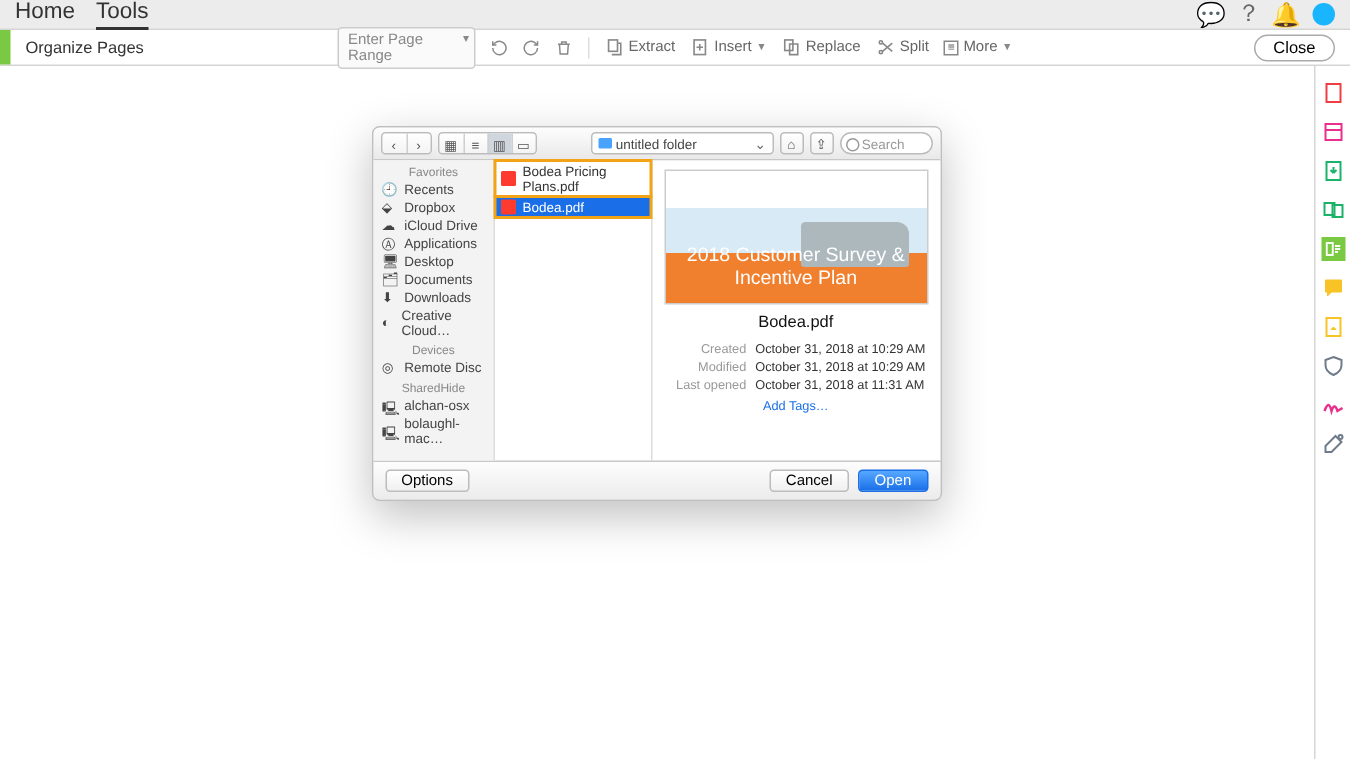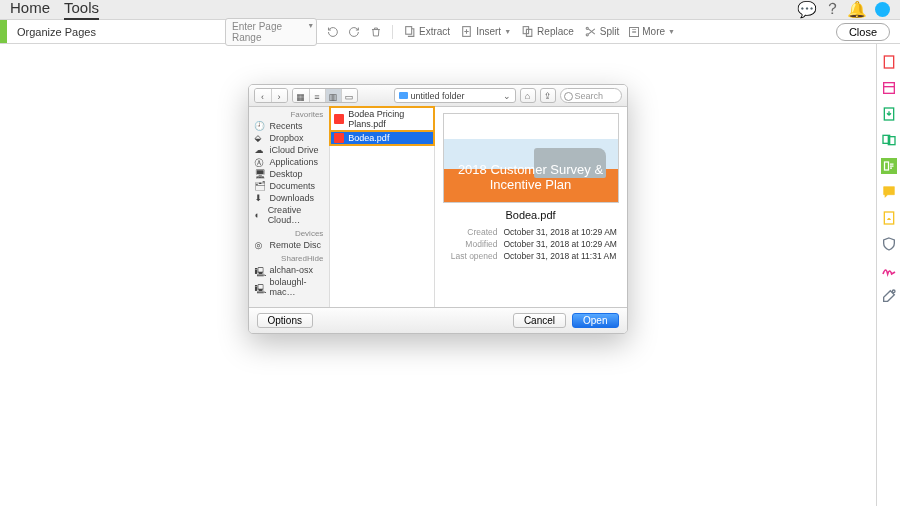--- a/index.html
+++ b/index.html
@@ -41,21 +41,21 @@
   .seg button + button { border-left:1px solid #cfcfcf; }
   .tbtn.single { border:1px solid #bcbcbc; border-radius:3px; }
   .loc-select { flex:1; border:1px solid #bcbcbc; border-radius:3px; height:15px; background:#fff; display:flex; align-items:center; padding:0 4px; font-size:9px; color:#444; gap:3px;margin-left:32px; }
   .folder-sq { width:9px; height:7px; background:#4aa2ff; border-radius:1px; }
   .loc-select::after{content:"⌄"; margin-left:auto; font-size:9px; color:#666;}
   .search { flex:0 0 62px; border:1px solid #bcbcbc; border-radius:8px; height:15px; background:#fff; font-size:9px; color:#999; padding-left:14px; position:relative; display:flex; align-items:center;}
   .search::before{content:""; position:absolute; left:3px; top:3px; width:7px; height:7px; border:1px solid #999; border-radius:50%;}
 
   .m-body { display:flex; height:200px; background:#fff; }
   .sidebar { width:88px; background:#f3f3f3; border-right:1px solid #dcdcdc; font-size:9px; color:#444; overflow:hidden; }
-  .sb-head { font-size:8px; color:#888; padding:3px 6px 1px; display:flex; justify-content:flex-end; }
+  .sb-head { font-size:8px; color:#888; padding:3px 6px 1px; display:flex; justify-content:center; }
   .sb-item { display:flex; gap:5px; align-items:center; padding:1px 6px; }
   .sb-ic { width:10px; height:10px; display:inline-block; }
 
   .filecol { width:112px; border-right:1px solid #dcdcdc; }
   .file-item { font-size:9px; padding:2px 4px; display:flex; gap:4px; align-items:center; color:#333; }
   .file-item .fi { width:10px; height:10px; background:#ff3b30; border-radius:1px; flex-shrink:0; }
   .file-item.sel { background:#1a6fe8; color:#fff; outline:2px solid #f2a316; outline-offset:-1px; }
   .file-item.outlined { outline:2px solid #f2a316; outline-offset:-1px; }
 
   .preview { flex:1; padding:6px 8px; font-size:9px; color:#555; text-align:center; display:flex; flex-direction:column; }
@@ -292,20 +292,21 @@
               <span class="val">October 31, 2018 at 10:29 AM</span>
             </div>
           <div class="meta-row">
               <span class="lab">Modified</span>
               <span class="val">October 31, 2018 at 10:29 AM</span>
             </div>
           <div class="meta-row">
               <span class="lab">Last opened</span>
               <span class="val">October 31, 2018 at 11:31 AM</span>
             </div>
+          <div class="addtag">Add Tags…</div>
         </div>
       </div>
     </div>
 
     <div class="m-footer">
       <button class="opt-btn">Options</button>
       <span class="spacer"></span>
       <button class="f-btn">Cancel</button>
       <button class="f-btn primary">Open</button>
     </div>

